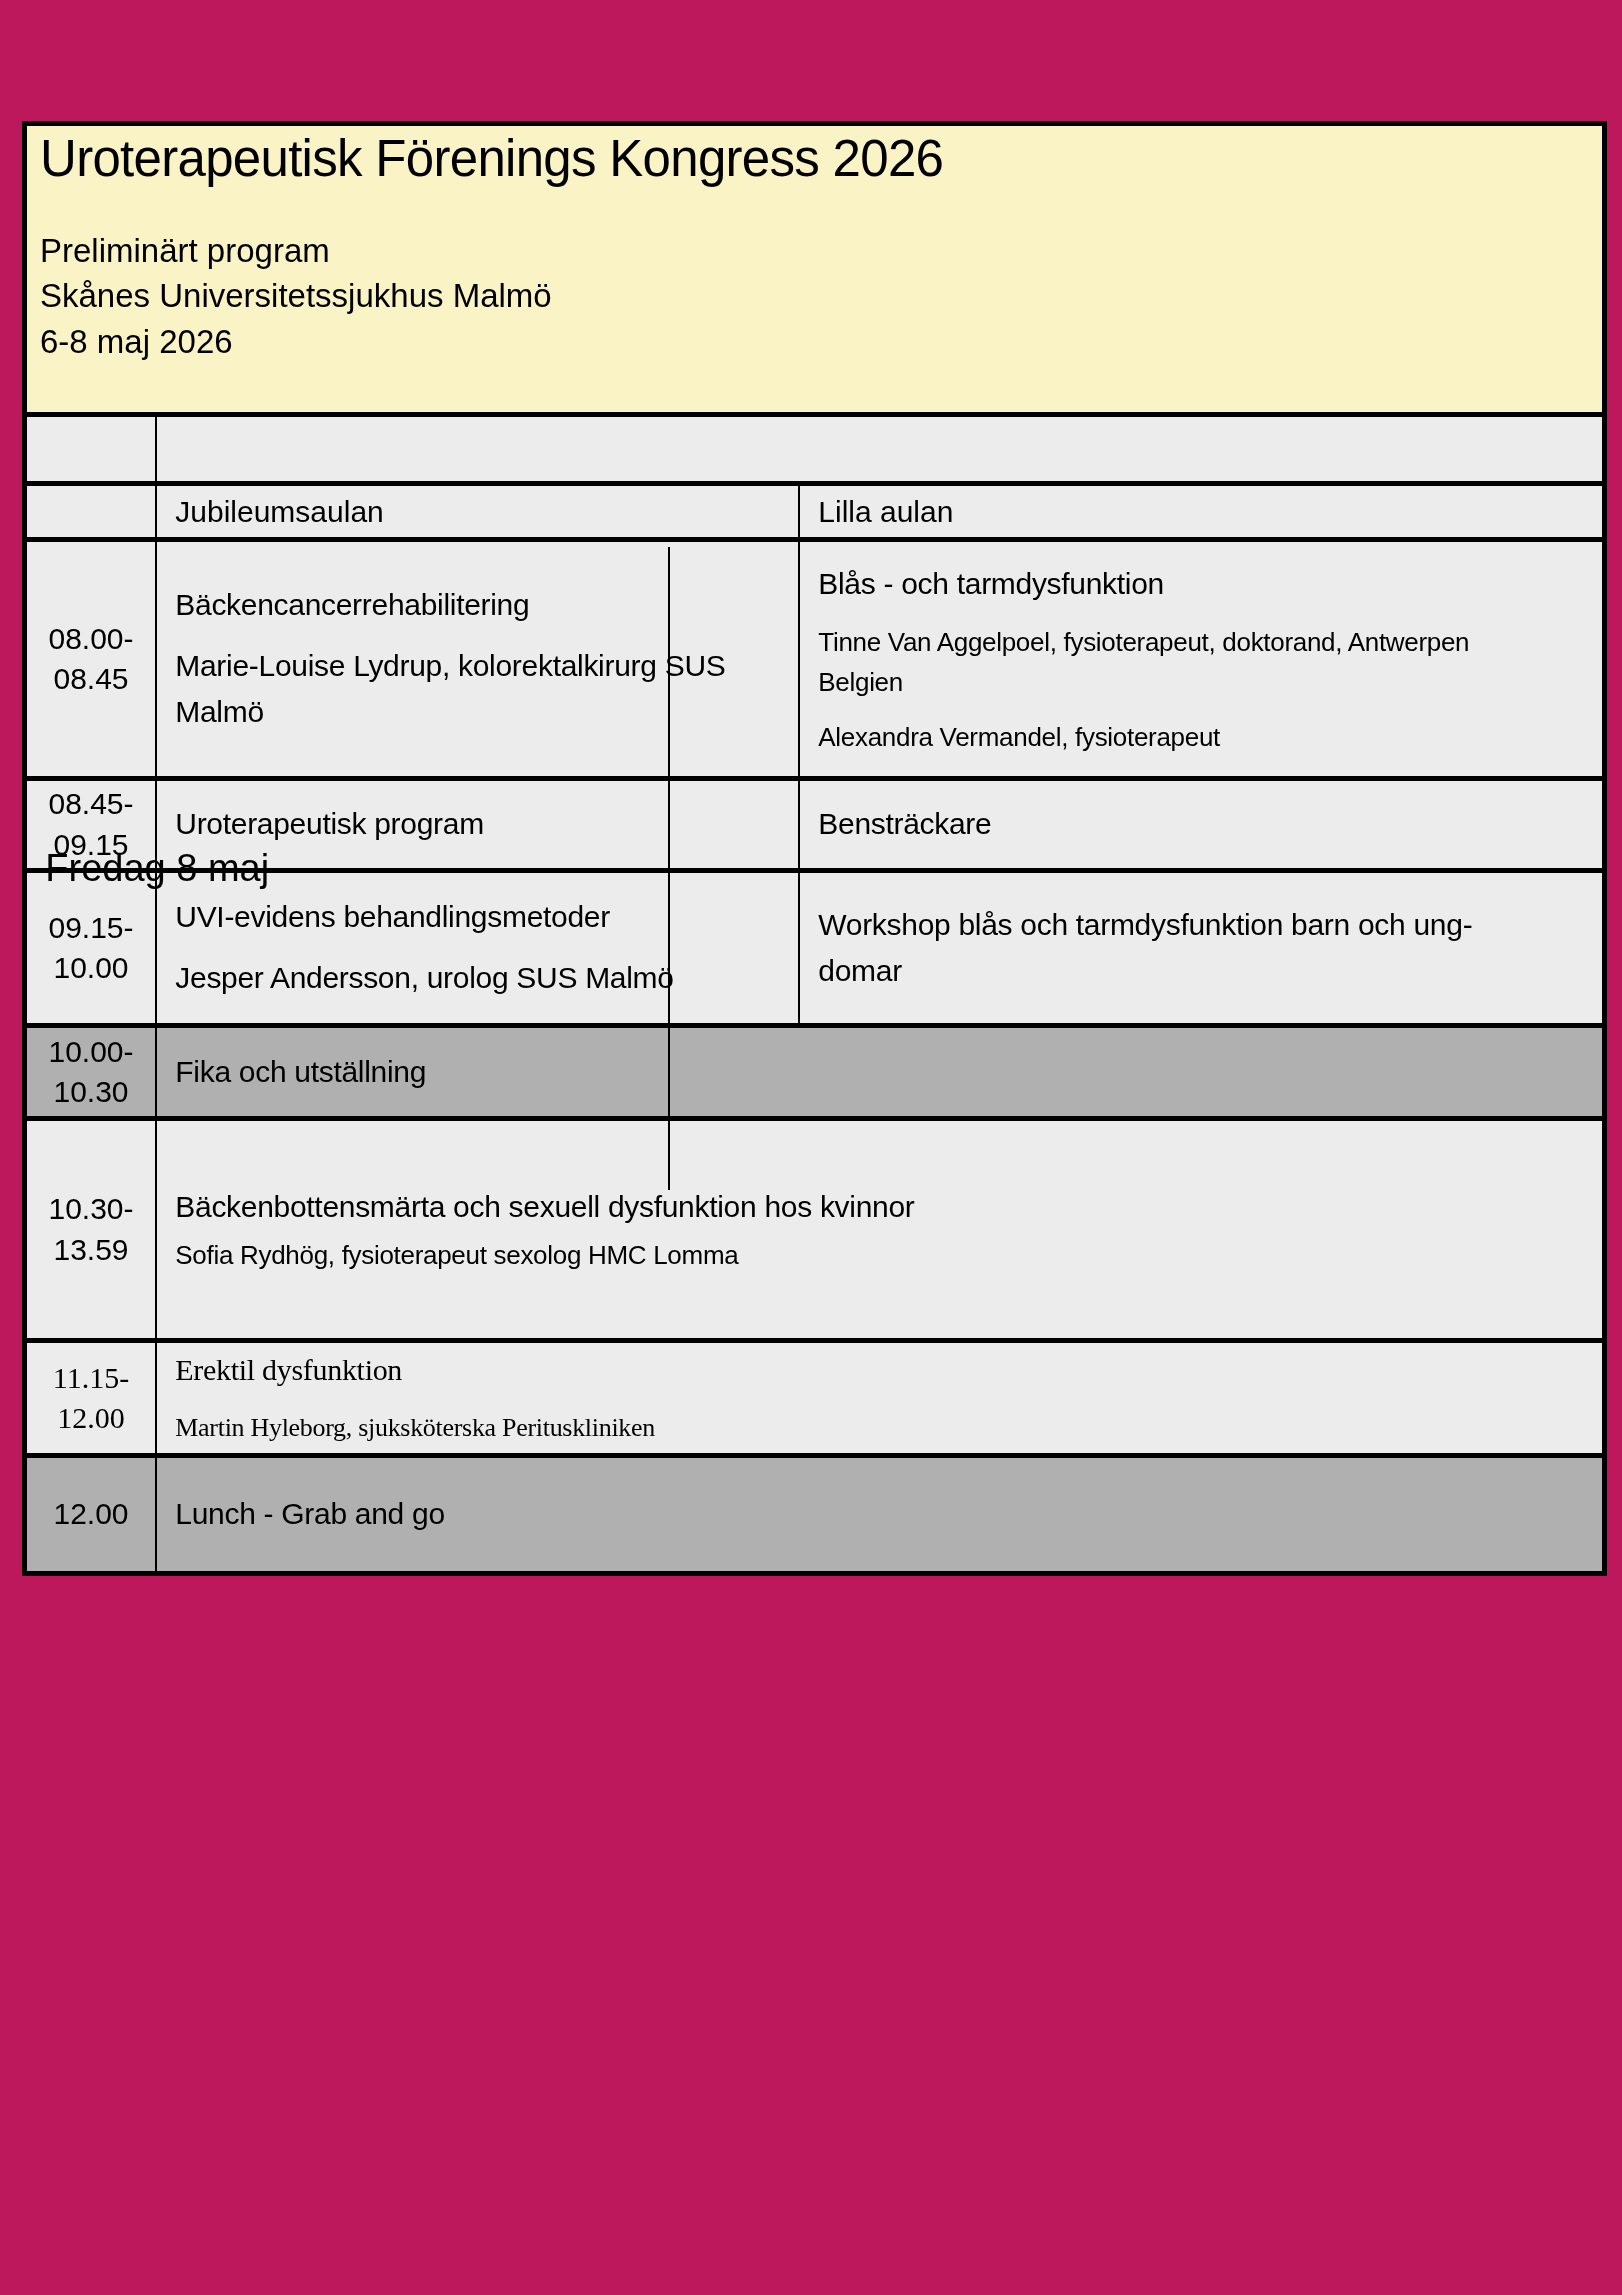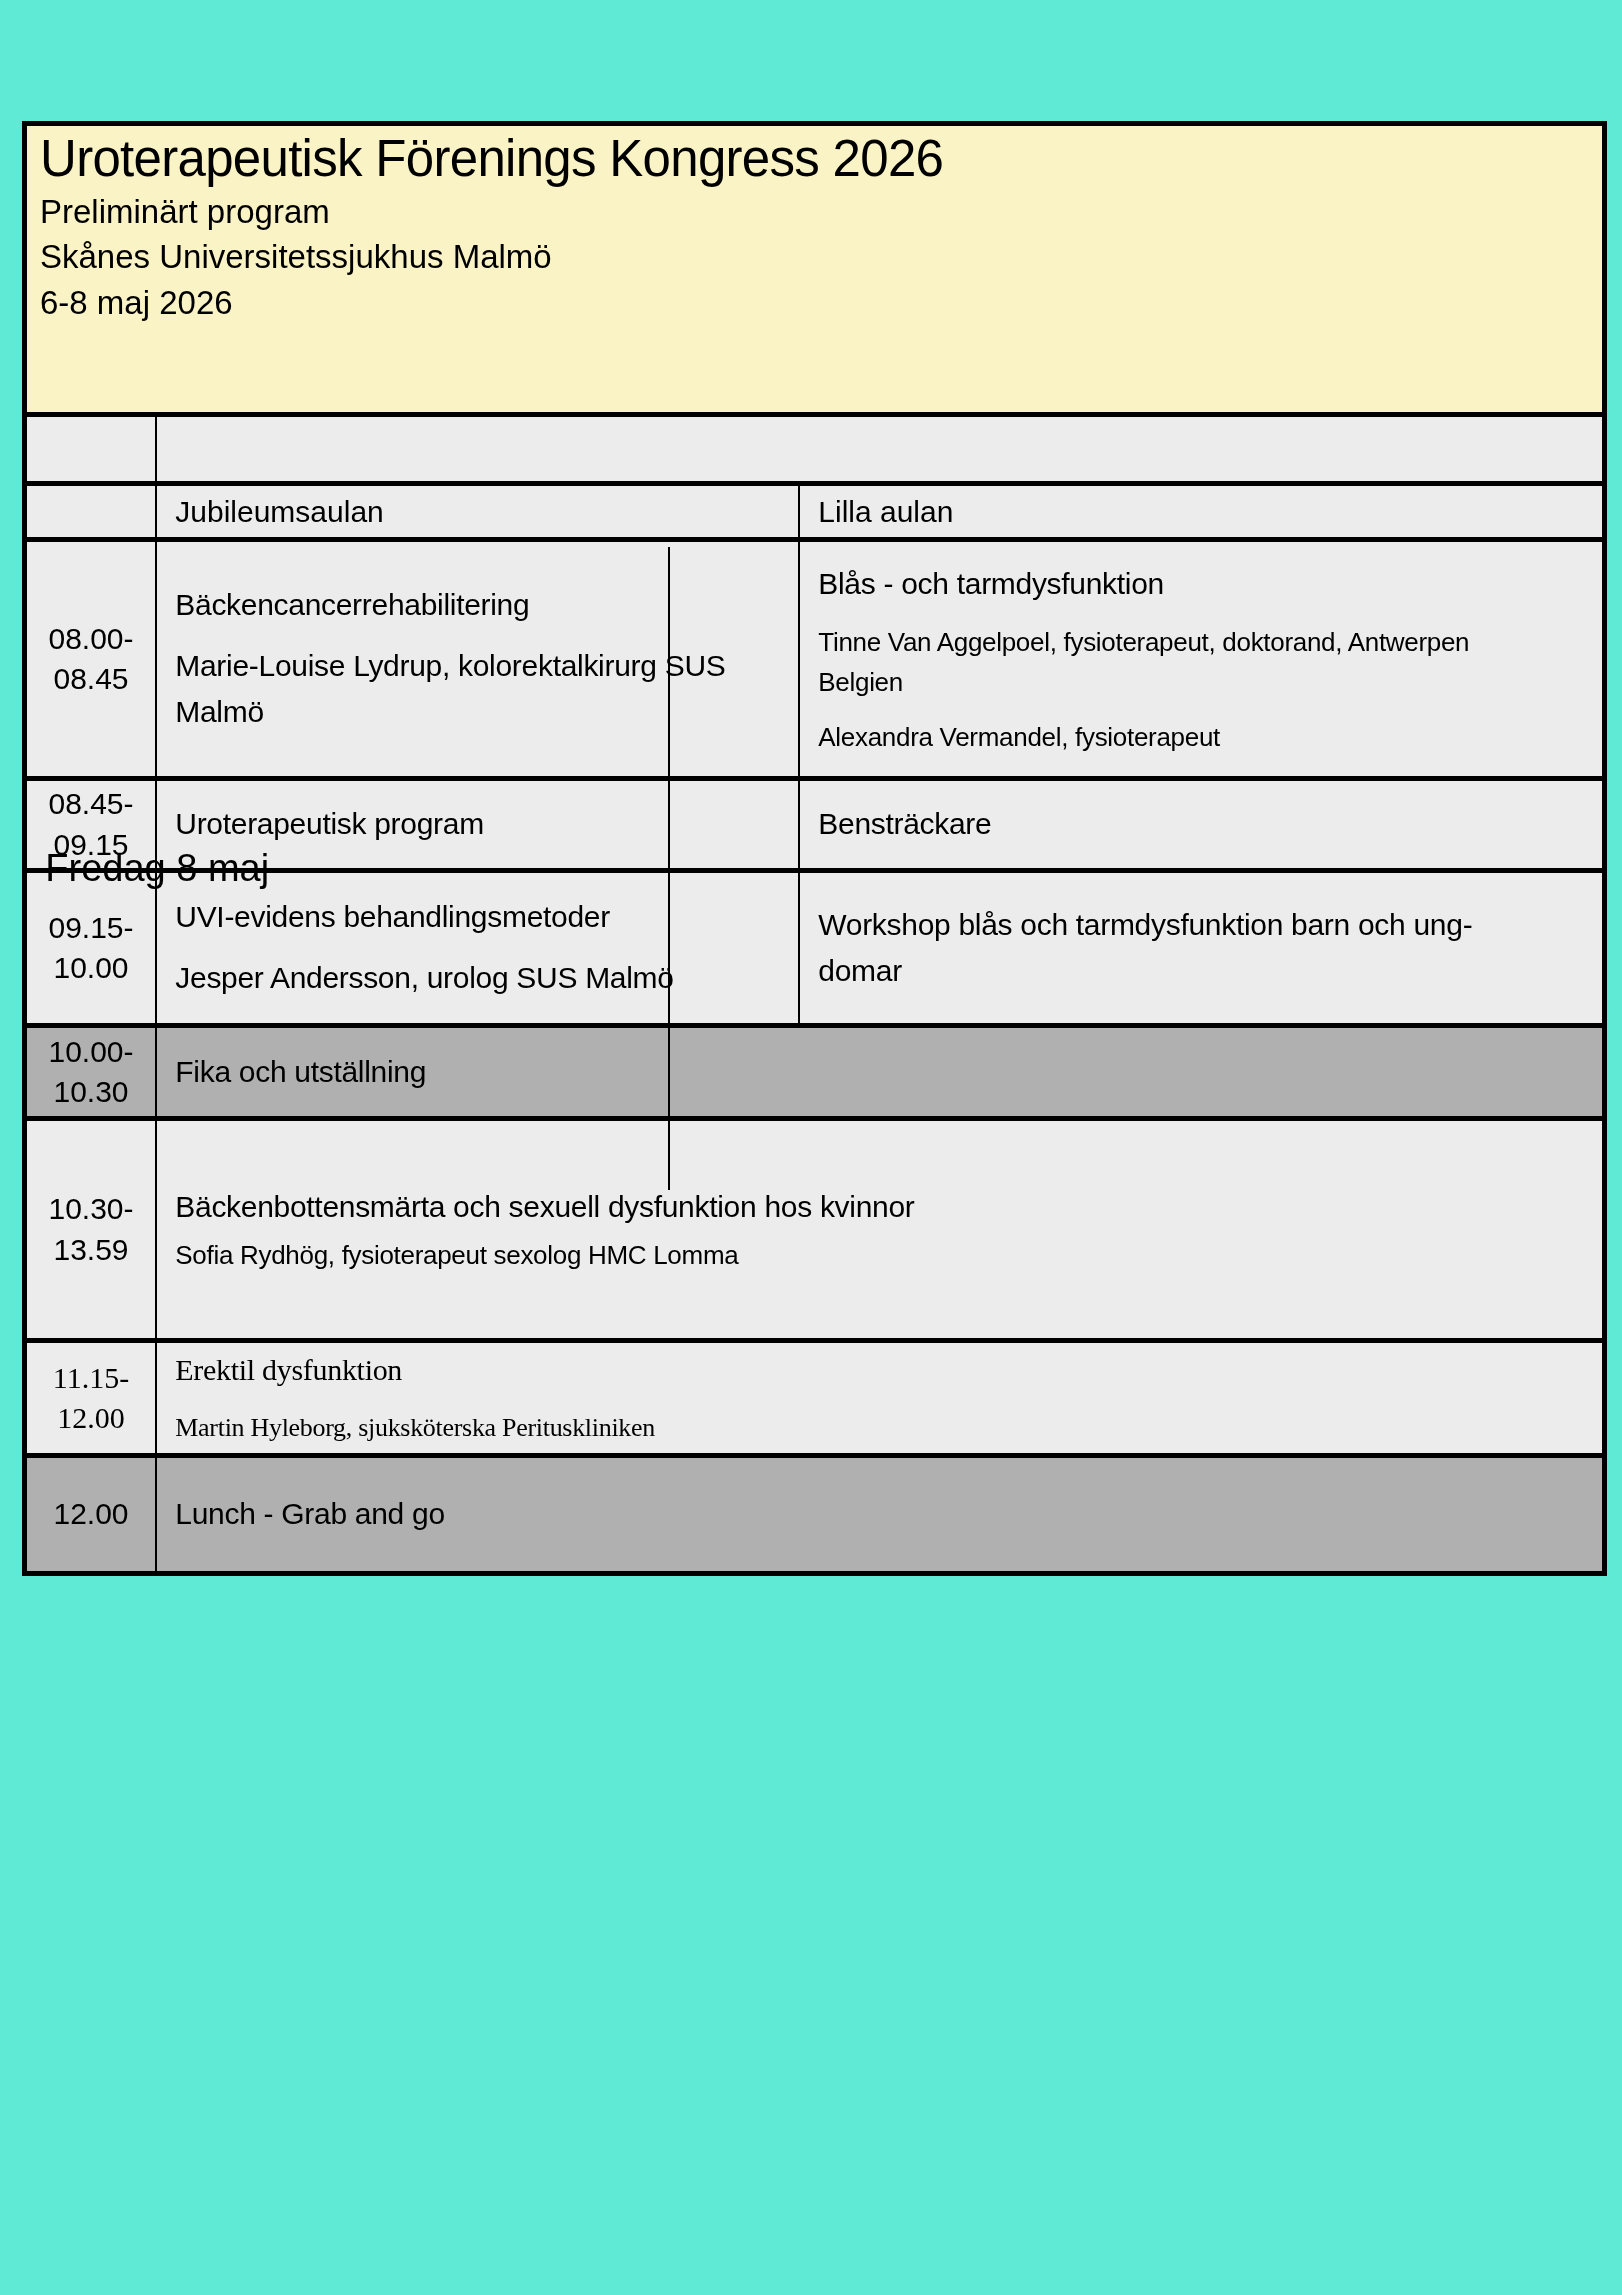--- a/index.html
+++ b/index.html
@@ -1,20 +1,20 @@
 <!DOCTYPE html>
 <html style="font-size:10.5px"><head>
 <meta charset="utf-8">
 <style>
   html, body { margin: 0; padding: 0; background: #ffffff; }
   .page {
     position: relative;
     width: 1623px;
     height: 2295px;
-    background: #5eead4;
+    background: #be185d;
     color: #000000;
     font-family: "Liberation Sans", sans-serif;
     overflow: hidden;
   }
   .program-table {
     position: absolute;
     left: 22px;
     top: 121px;
     width: 1585px;
     box-sizing: border-box;
@@ -74,20 +74,21 @@
     padding: 10.5px 18.3px;
   }
 
   .header-inner { padding: 3.9px 19.6px 0 13px; }
   .header-title {
     font-size: 51px;
     line-height: 1.15;
     letter-spacing: -0.7px;
   }
   .header-sub {
+    margin-top: 39px;
     font-size: 33px;
     line-height: 1.38;
   }
 
   .day-title { font-size: 38px; }
   .room-name { font-size: 30px; }
 
   .session-title {
     font-size: 30px;
     line-height: 1.55;

